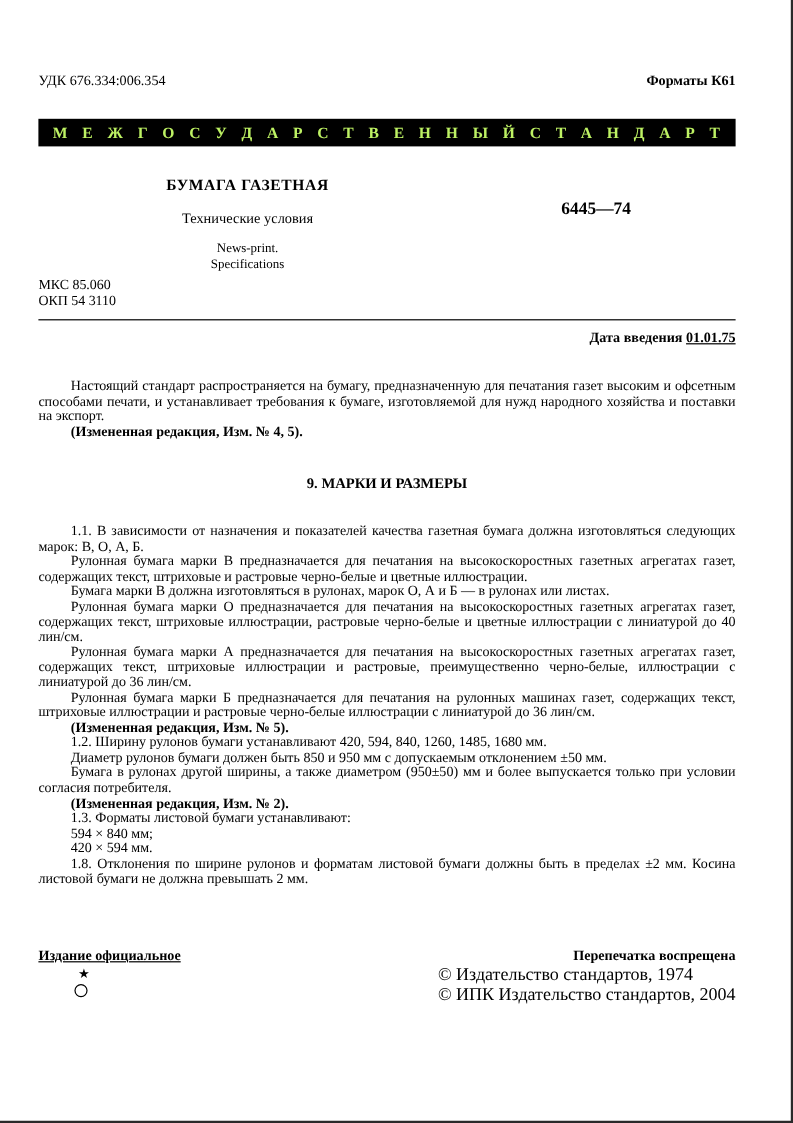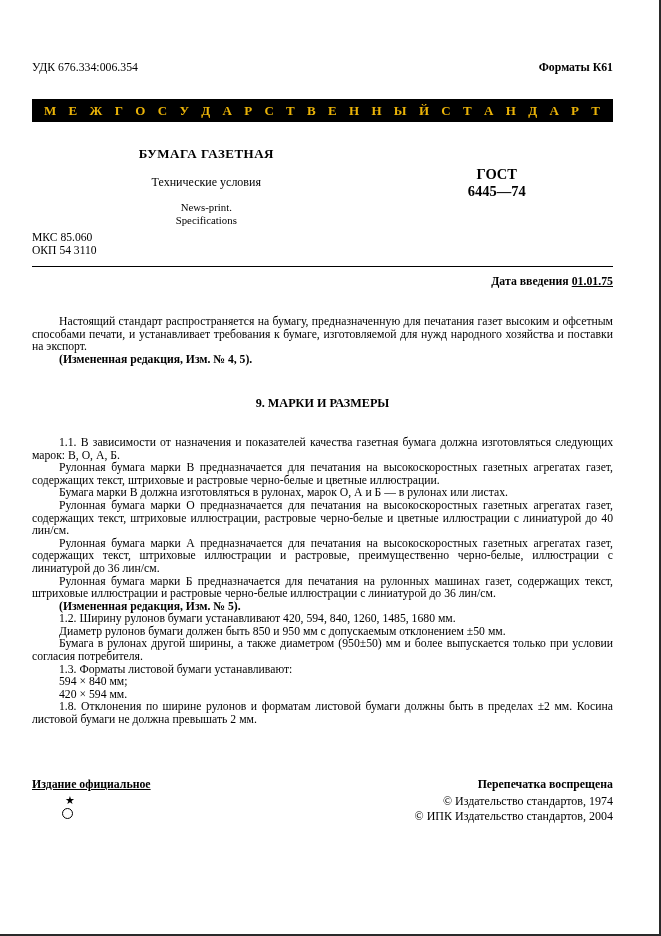--- a/index.html
+++ b/index.html
@@ -16,21 +16,21 @@
   }
   .top-row {
     display: flex;
     justify-content: space-between;
     font-size: 11.8px;
   }
   .bold { font-weight: bold; }
   .banner {
     margin-top: 24px;
     background: #000;
-    color: #eab308;
+    color: #bef264;
     font-weight: bold;
     font-size: 13px;
     height: 23px;
     line-height: 23px;
     padding: 0 12px;
     text-align: justify;
     text-align-last: justify;
     letter-spacing: 1px;
   }
   .title-block {
@@ -93,21 +93,21 @@
   .star { font-size: 11px; line-height: 12px; }
   .ring {
     display: inline-block;
     width: 11px;
     height: 11px;
     border: 1.6px solid #000;
     border-radius: 50%;
     margin-top: 2px;
     margin-left: -3px;
   }
-  .copyrights { text-align: right; font-size: 12px; line-height: 15.5px; margin-left: 44px; }
+  .copyrights { text-align: left; font-size: 15px; line-height: 15.5px; margin-left: 44px; }
 </style>
 </head>
 <body>
 
 <div class="page">
 
   <div class="top-row">
     <span>УДК 676.334:006.354</span>
     <span class="bold">Форматы К61</span>
   </div>
@@ -117,21 +117,20 @@
   <div class="title-block">
     <div class="title-left">
       <div class="doc-title">БУМАГА ГАЗЕТНАЯ</div>
       <div class="doc-subtitle">Технические условия</div>
       <div class="doc-en">
         <div>News-print.</div>
         <div>Specifications</div>
       </div>
     </div>
     <div class="title-right">
-      <div>ГОСТ</div>
       <div>6445—74</div>
     </div>
   </div>
 
   <div class="codes">
     <div>МКС 85.060</div>
     <div>ОКП 54 3110</div>
   </div>
 
   <hr class="rule">
@@ -152,20 +151,21 @@
         <p class="para">1.1. В зависимости от назначения и показателей качества газетная бумага должна изготовляться следующих марок: В, О, А, Б.</p>
         <p class="para">Рулонная бумага марки В предназначается для печатания на высокоскоростных газетных агрегатах газет, содержащих текст, штриховые и растровые черно-белые и цветные иллюстрации.</p>
         <p class="para">Бумага марки В должна изготовляться в рулонах, марок О, А и Б — в рулонах или листах.</p>
         <p class="para">Рулонная бумага марки О предназначается для печатания на высокоскоростных газетных агрегатах газет, содержащих текст, штриховые иллюстрации, растровые черно-белые и цветные иллюстрации с линиатурой до 40 лин/см.</p>
         <p class="para">Рулонная бумага марки А предназначается для печатания на высокоскоростных газетных агрегатах газет, содержащих текст, штриховые иллюстрации и растровые, преимущественно черно-белые, иллюстрации с линиатурой до 36 лин/см.</p>
         <p class="para">Рулонная бумага марки Б предназначается для печатания на рулонных машинах газет, содержащих текст, штриховые иллюстрации и растровые черно-белые иллюстрации с линиатурой до 36 лин/см.</p>
         <p class="para bold">(Измененная редакция, Изм. № 5).</p>
         <p class="para">1.2. Ширину рулонов бумаги устанавливают 420, 594, 840, 1260, 1485, 1680 мм.</p>
         <p class="para">Диаметр рулонов бумаги должен быть 850 и 950 мм с допускаемым отклонением ±50 мм.</p>
         <p class="para">Бумага в рулонах другой ширины, а также диаметром (950±50) мм и более выпускается только при условии согласия потребителя.</p>
+        <p class="para bold">(Измененная редакция, Изм. № 2).</p>
         <p class="para">1.3. Форматы листовой бумаги устанавливают:</p>
         <p class="para">594 × 840 мм;</p>
         <p class="para">420 × 594 мм.</p>
         <p class="para">1.8. Отклонения по ширине рулонов и форматам листовой бумаги должны быть в пределах ±2 мм. Косина листовой бумаги не должна превышать 2 мм.</p>
       </div>
   </div>
 
   <div class="footer">
     <div class="footer-row">
       <span class="official">Издание официальное</span>

